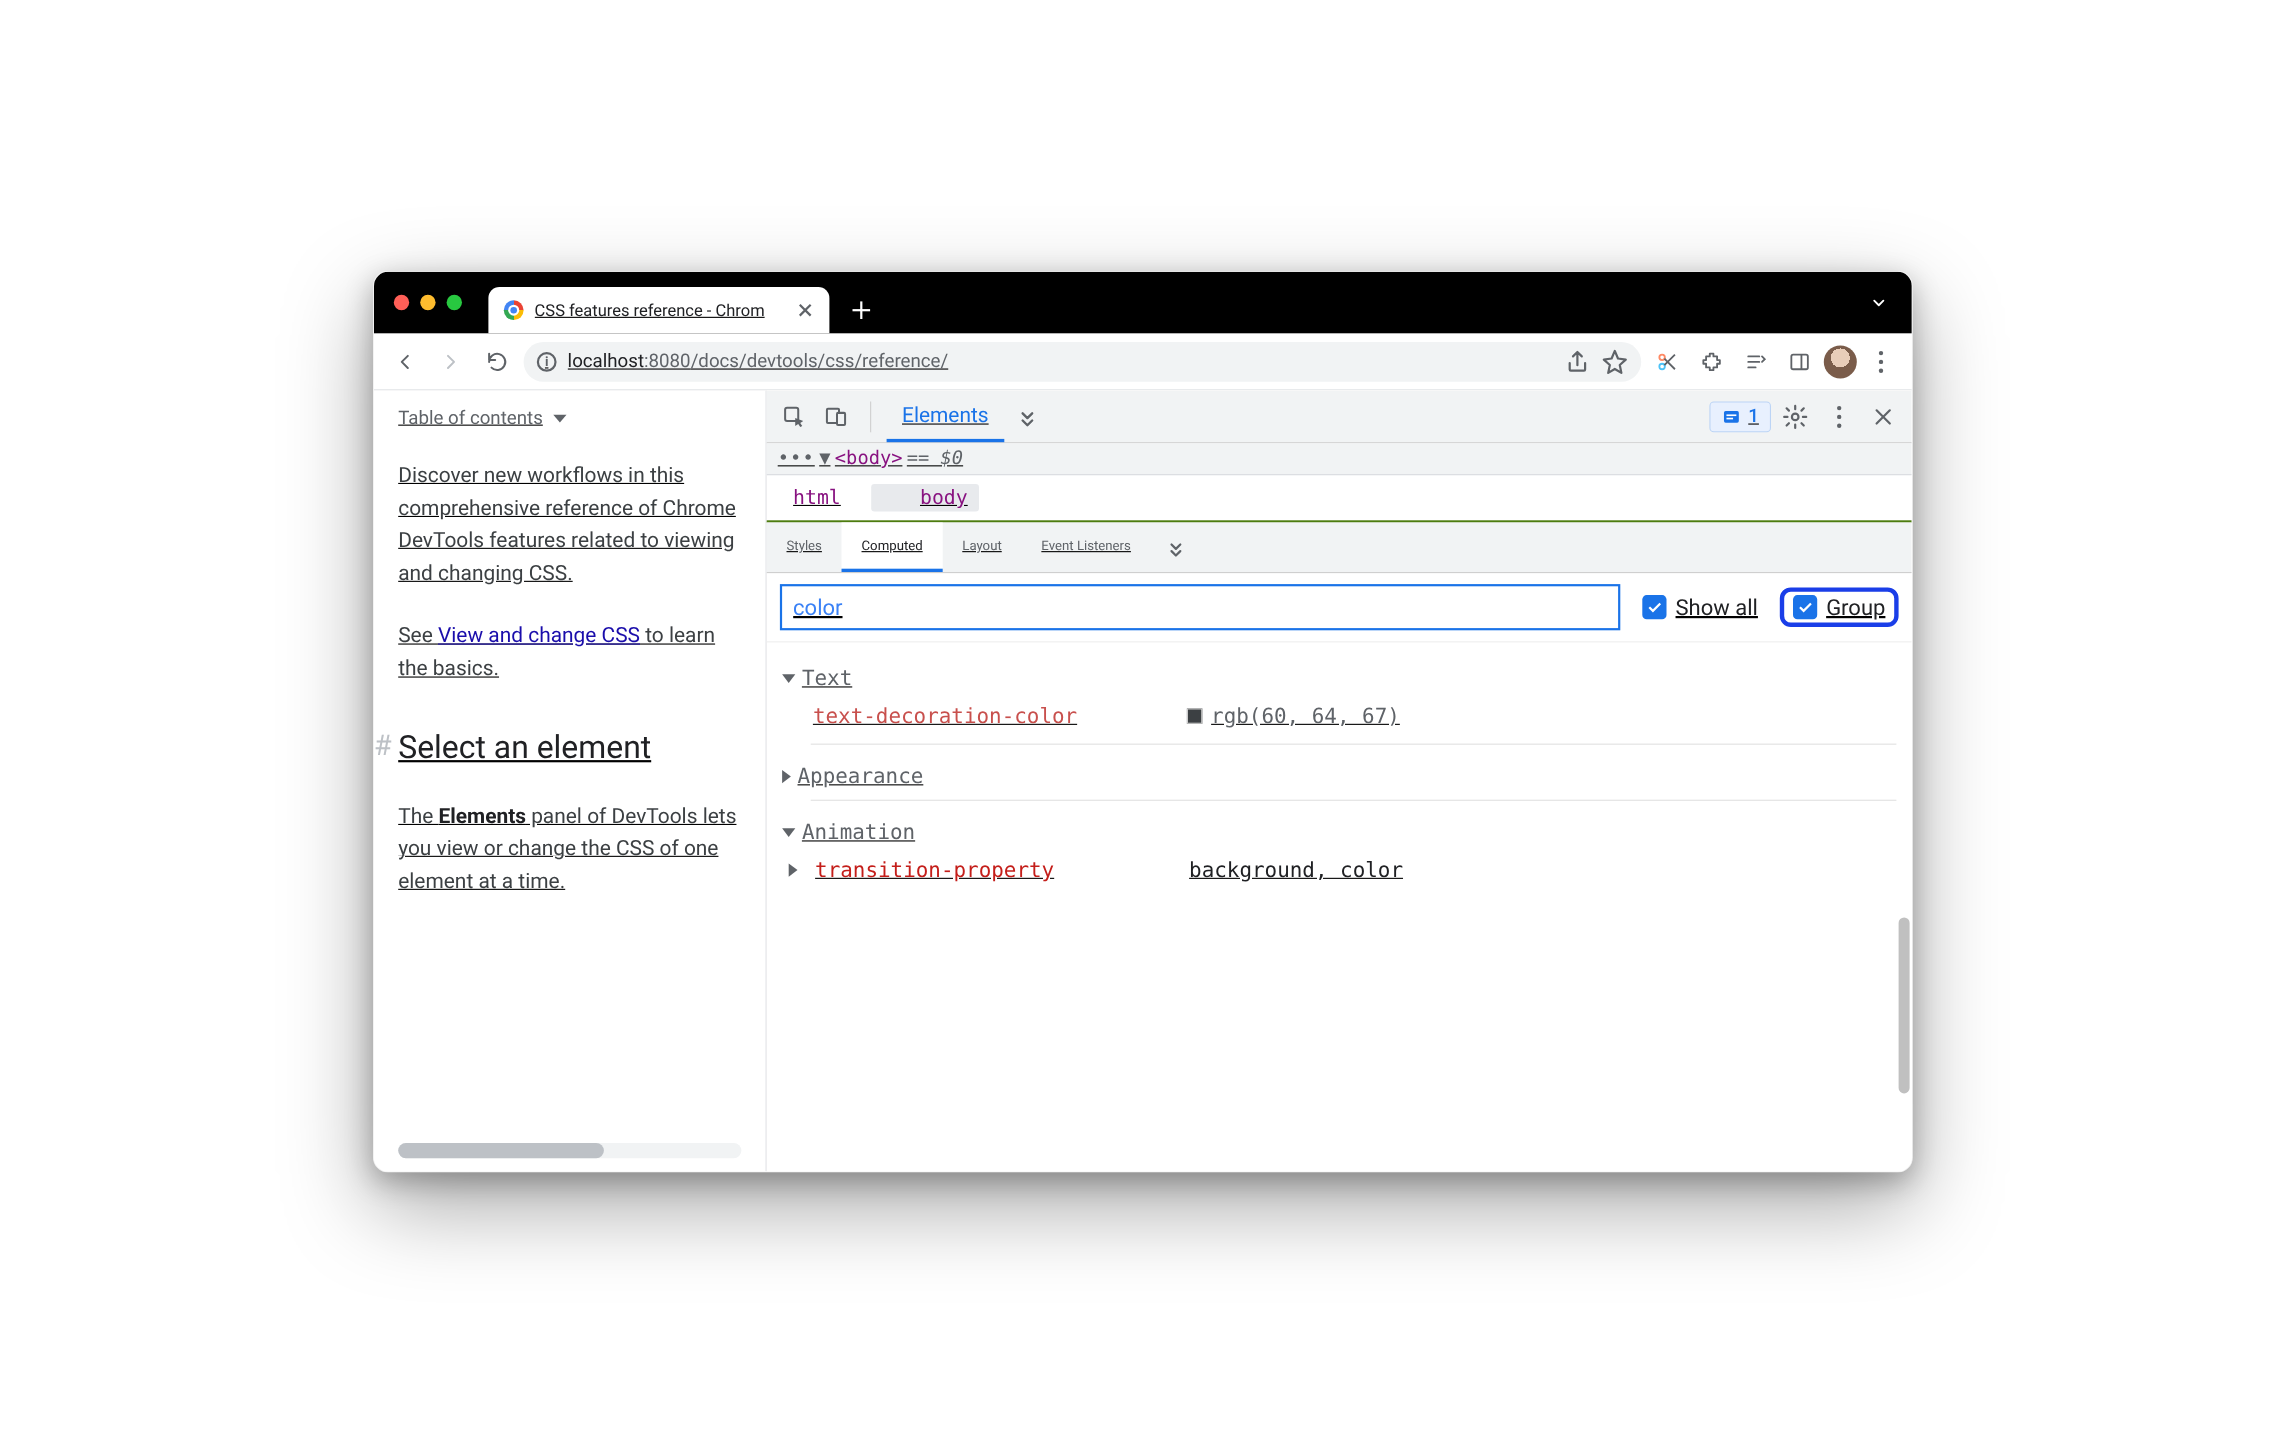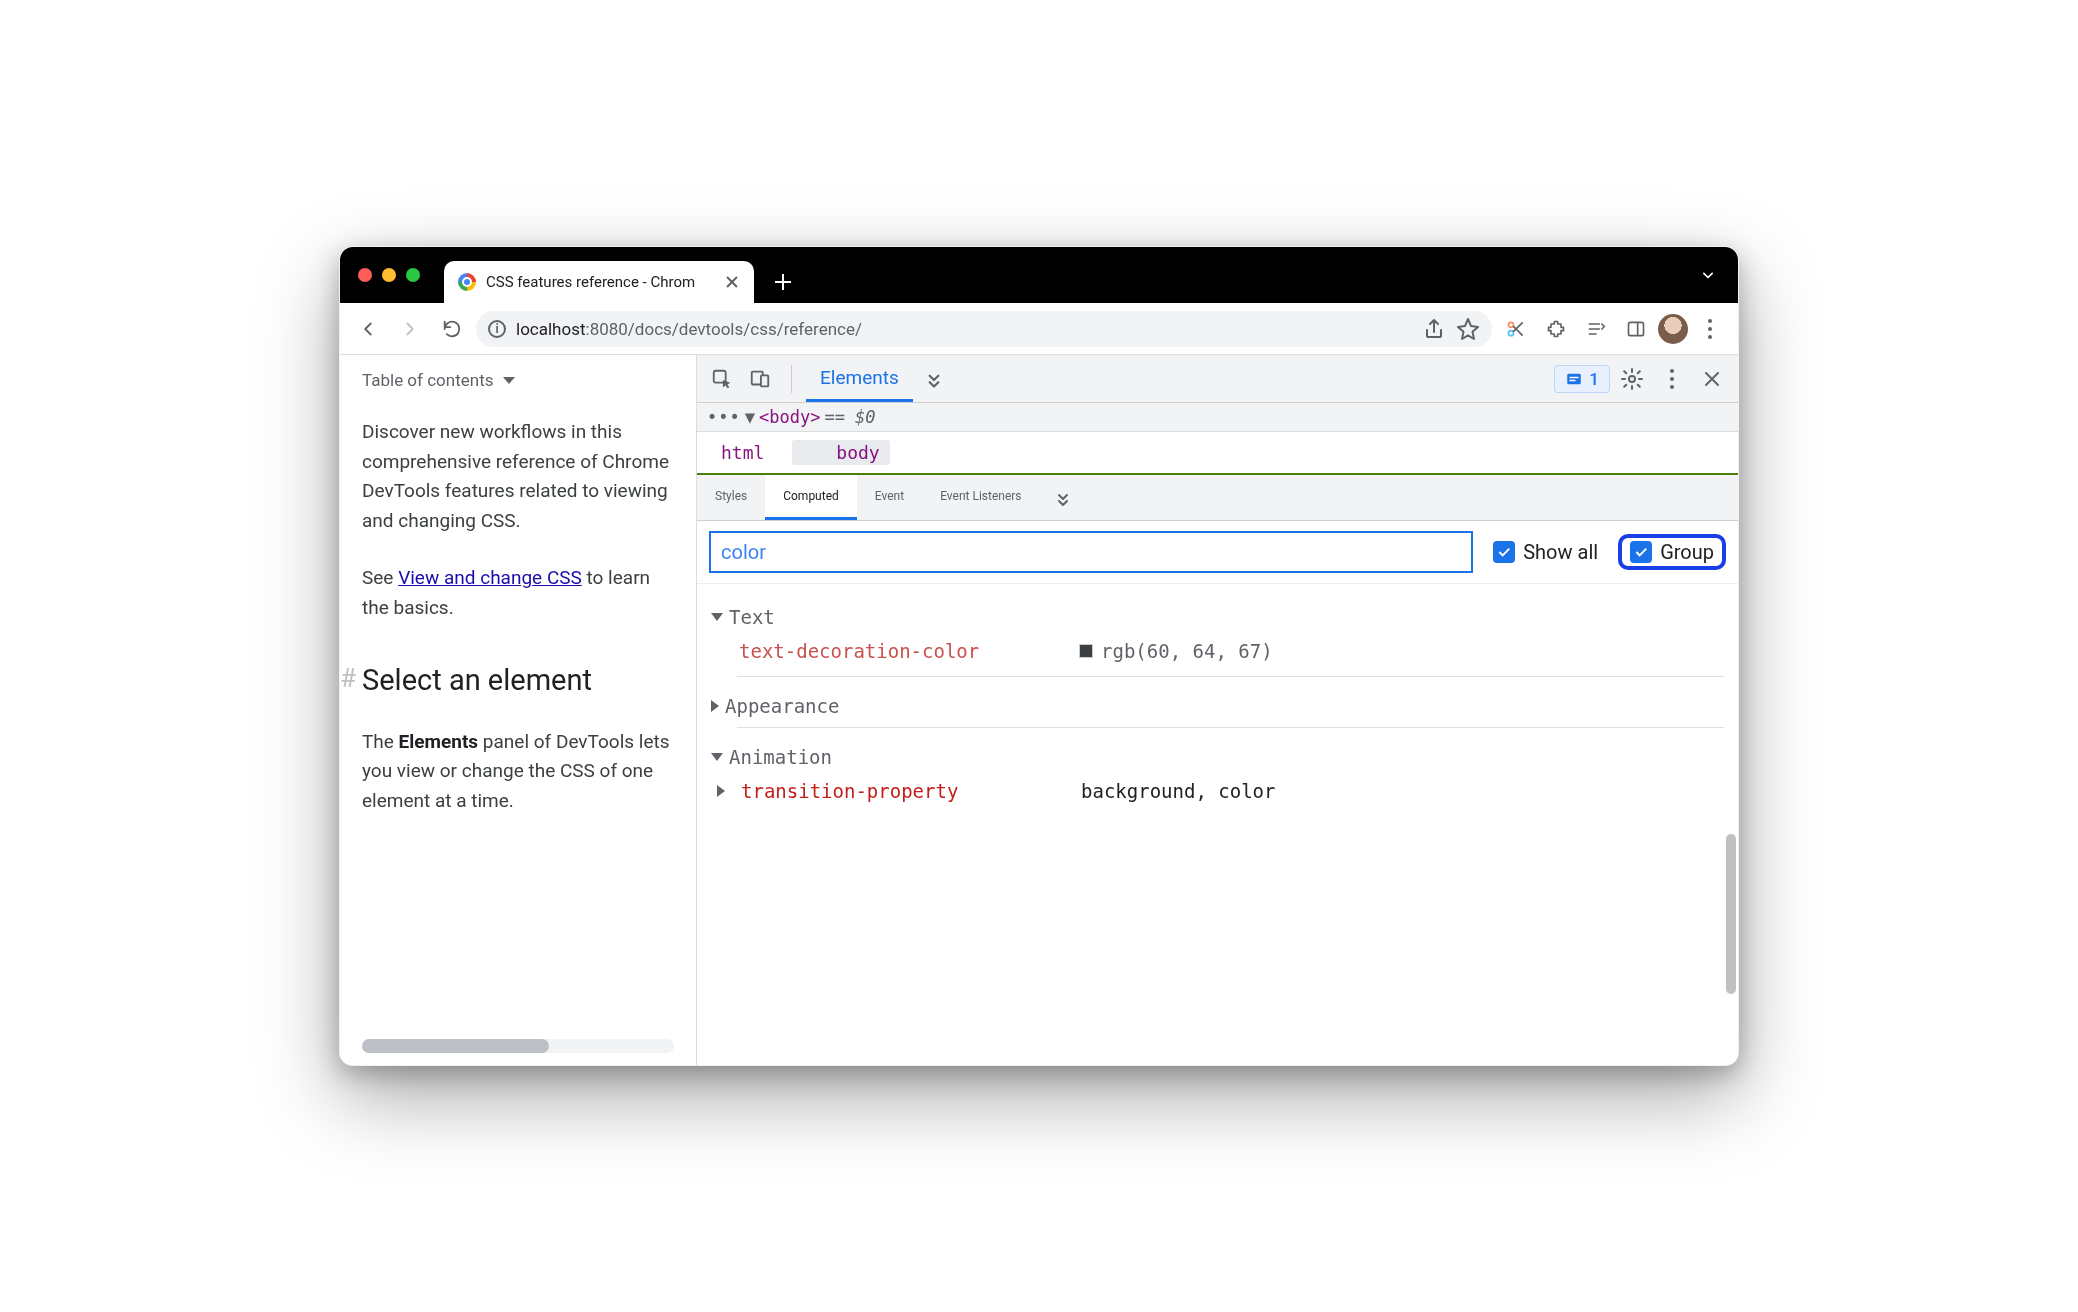--- a/index.html
+++ b/index.html
@@ -14,20 +14,21 @@
   .window {
     width: 1400px;
     height: 820px;
     border-radius: 14px;
     overflow: hidden;
     box-shadow: 0 30px 80px rgba(0,0,0,0.35), 0 8px 24px rgba(0,0,0,0.25);
     display: flex;
     flex-direction: column;
     background: #fff;
     border: 1px solid rgba(0,0,0,0.05);
+    text-decoration: underline;
   }
 
   
   .tabstrip {
     background: #000;
     height: 56px;
     display: flex;
     align-items: flex-end;
     padding: 0 12px;
     gap: 10px;
@@ -356,21 +357,21 @@
       </div>
 
       <div class="breadcrumb">
         <span class="bc-item">html</span>
         <span class="bc-item active">body</span>
       </div>
 
       <div class="styles-tabs">
         <div class="st-tab">Styles</div>
         <div class="st-tab active">Computed</div>
-        <div class="st-tab">Event</div>
+        <div class="st-tab">Layout</div>
         <div class="st-tab">Event Listeners</div>
         <div class="st-more">
           <svg viewBox="0 0 24 24" width="24" height="24">
               <path d="M8 9l4 4 4-4M8 15l4 4 4-4" stroke="#5f6368" stroke-width="2" fill="none" stroke-linecap="round" stroke-linejoin="round"></path>
             </svg>
         </div>
       </div>
 
       <div class="filter-row">
         <input class="filter-input" value="color" style="">

